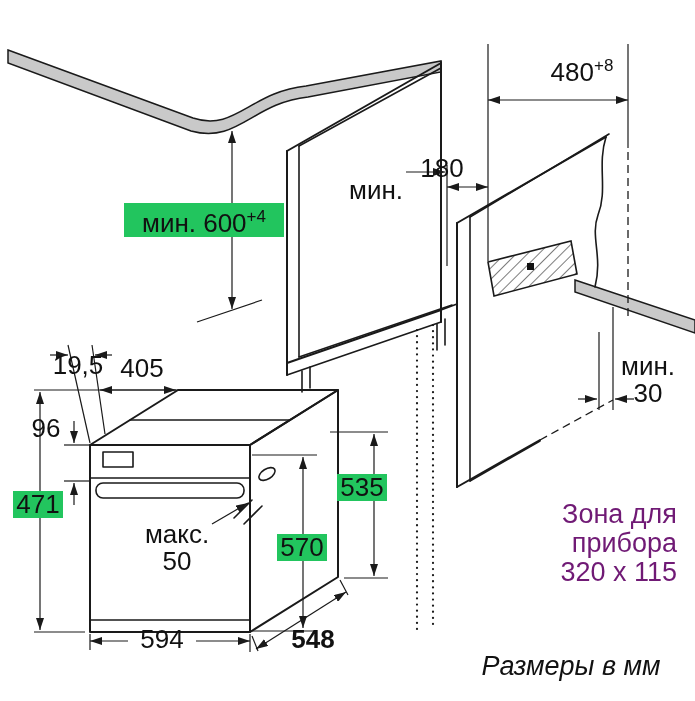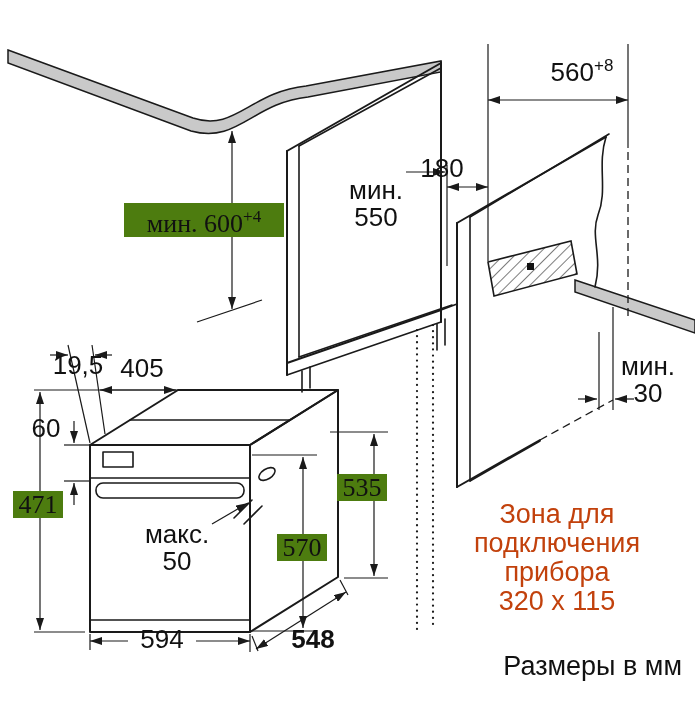--- a/index.html
+++ b/index.html
@@ -1,24 +1,24 @@
 <!DOCTYPE html>
 <html><head>
 <meta charset="utf-8">
 <style>
   html,body{margin:0;padding:0;background:#fff;}
   #stage{position:relative;width:695px;height:701px;background:#ffffff;overflow:hidden;
          font-family:"Liberation Sans", sans-serif;color:#111;}
   #stage svg{position:absolute;left:0;top:0;}
   .lbl{position:absolute;font-size:26px;line-height:27px;text-align:center;color:#111;white-space:nowrap;}
-  .lbl.bg{background:#4d7c0f;font-family:Liberation Serif, serif;}
+  .lbl.bg{background:#22c55e;}
   .lbl sup{font-size:17px;}
-  .note{position:absolute;font-size:27px;line-height:29px;text-align:center;color:#c2410c;white-space:nowrap;}
+  .note{position:absolute;font-size:27px;line-height:29px;text-align:right;color:#701a75;white-space:nowrap;}
   .note .gap{}
-  .units{position:absolute;font-size:27px;text-align:right;color:#111;white-space:nowrap;}
+  .units{position:absolute;font-size:27px;text-align:center;color:#111;white-space:nowrap;font-style:italic;}
   
   .o2{stroke:#1a1a1a;stroke-width:2;fill:none;stroke-linecap:round;stroke-linejoin:round;}
   .o16{stroke:#1a1a1a;stroke-width:1.6;fill:none;stroke-linecap:round;stroke-linejoin:round;}
   .dim{stroke:#1a1a1a;stroke-width:1.2;fill:none;}
   .dash{stroke:#1a1a1a;stroke-width:1.3;fill:none;stroke-dasharray:8 5;}
   .dots{stroke:#1a1a1a;stroke-width:2.2;fill:none;stroke-dasharray:0.1 6;stroke-linecap:round;}
   .gray{fill:#c9c9c9;stroke:#1a1a1a;stroke-width:1.5;}
   .hatchbox{fill:url(#hatch);stroke:#1a1a1a;stroke-width:1.6;}
 </style>
 </head>
@@ -147,51 +147,50 @@
     <line class="dim" x1="252" y1="631" x2="317" y2="631"></line>
     <line class="dim" x1="303" y1="457" x2="303" y2="628" marker-start="url(#mA)" marker-end="url(#mA)"></line>
 
     <line class="dim" x1="330" y1="432" x2="388" y2="432"></line>
     <line class="dim" x1="344" y1="578" x2="388" y2="578"></line>
     <line class="dim" x1="374" y1="434" x2="374" y2="576" marker-start="url(#mA)" marker-end="url(#mA)"></line>
   </g>
 </svg>
 
 <div class="lbl" style="left:520px;top:52px;width:124px;">
-  <span>560</span><sup>+8</sup>
+  <span>480</span><sup>+8</sup>
 </div>
 
 <div class="lbl bg" style="left:124px;top:203px;width:160px;">
   <span>мин. 600</span><sup>+4</sup>
 </div>
 
 <div class="lbl" style="left:336px;top:177px;width:80px;">
   <div>мин.</div>
-  <div>550</div>
 </div>
 
 <div class="lbl" style="left:412px;top:155px;width:60px;">
   <span>180</span>
 </div>
 
 <div class="lbl" style="left:613px;top:353px;width:70px;">
   <div>мин.</div>
   <div>30</div>
 </div>
 
 <div class="lbl" style="left:48px;top:312px;width:60px;margin-top:40px;">
   <span>19,5</span>
 </div>
 
 <div class="lbl" style="left:112px;top:355px;width:60px;">
   <span>405</span>
 </div>
 
 <div class="lbl" style="left:21px;top:415px;width:50px;">
-  <span>60</span>
+  <span>96</span>
 </div>
 
 <div class="lbl bg" style="left:13px;top:491px;width:50px;">
   <span>471</span>
 </div>
 
 <div class="lbl" style="left:137px;top:521px;width:80px;">
   <div>макс.</div>
   <div>50</div>
 </div>
@@ -207,21 +206,20 @@
 <div class="lbl bg" style="left:277px;top:534px;width:50px;">
   <span>570</span>
 </div>
 
 <div class="lbl bg" style="left:337px;top:474px;width:50px;">
   <span>535</span>
 </div>
 
 <div class="note" style="left:437px;top:500px;width:240px;">
   <div>Зона для</div>
-  <div>подключения</div>
   <div>прибора</div>
   <div class="gap">320 x 115</div>
 </div>
 
 <div class="units" style="left:460px;top:651px;width:222px;">
   <span>Размеры в мм</span>
 </div>
 
 </div>
 

